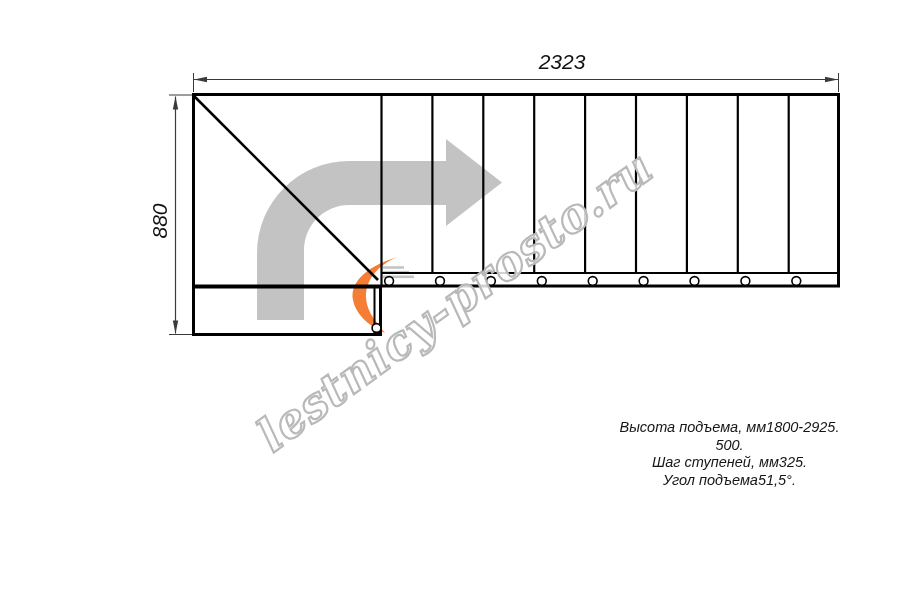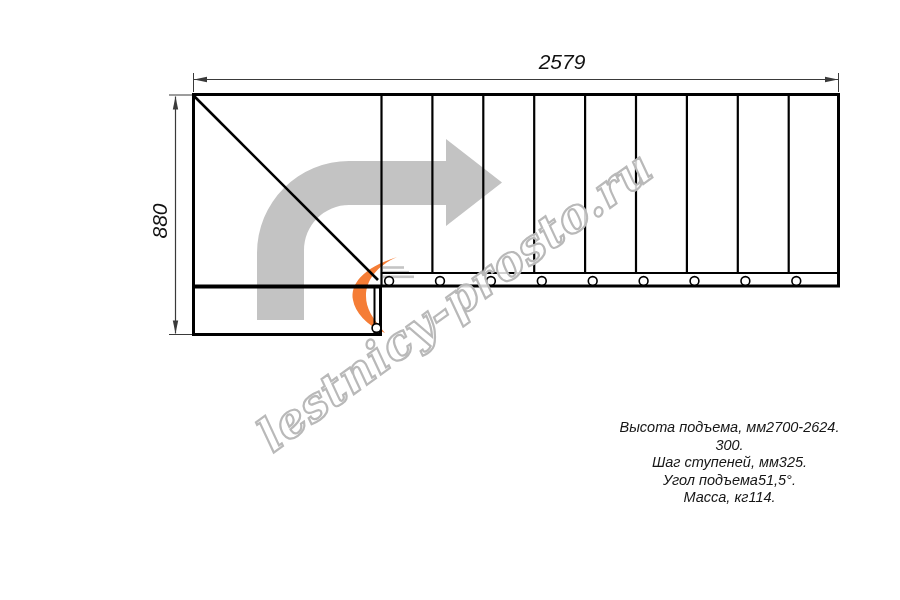--- a/index.html
+++ b/index.html
@@ -114,41 +114,37 @@
       <line x1="838.5" y1="73" x2="838.5" y2="92" stroke-width="1"></line>
 
       <line x1="175.5" y1="96.5" x2="175.5" y2="333.5" stroke-width="1.2"></line>
       <polygon points="175.5,96.5 172.8,109.5 178.2,109.5" stroke="none"></polygon>
       <polygon points="175.5,333.5 172.8,320.5 178.2,320.5" stroke="none"></polygon>
       <line x1="169" y1="95" x2="192" y2="95" stroke-width="1"></line>
       <line x1="169" y1="334.5" x2="192" y2="334.5" stroke-width="1"></line>
     </g>
   </svg>
 
-  <div class="dim-label" id="dim-width">2579</div>
+  <div class="dim-label" id="dim-width">2323</div>
   <div class="dim-label" id="dim-height">880</div>
 
 
   <div id="watermark">lestnicy-prosto.ru</div>
 
   <div id="specs">
     <div class="spec-row">
       <span class="spec-label">Высота подъема, мм</span>
-      <span class="spec-value">2700-2624.</span>
+      <span class="spec-value">1800-2925.</span>
     </div>
     <div class="spec-row">
-      <span class="spec-value">300.</span>
+      <span class="spec-value">500.</span>
     </div>
     <div class="spec-row">
       <span class="spec-label">Шаг ступеней, мм</span>
       <span class="spec-value">325.</span>
     </div>
     <div class="spec-row">
       <span class="spec-label">Угол подъема</span>
       <span class="spec-value">51,5°.</span>
     </div>
-    <div class="spec-row">
-      <span class="spec-label">Масса, кг</span>
-      <span class="spec-value">114.</span>
-    </div>
   </div>
 
 </div>
 
 </body></html>

